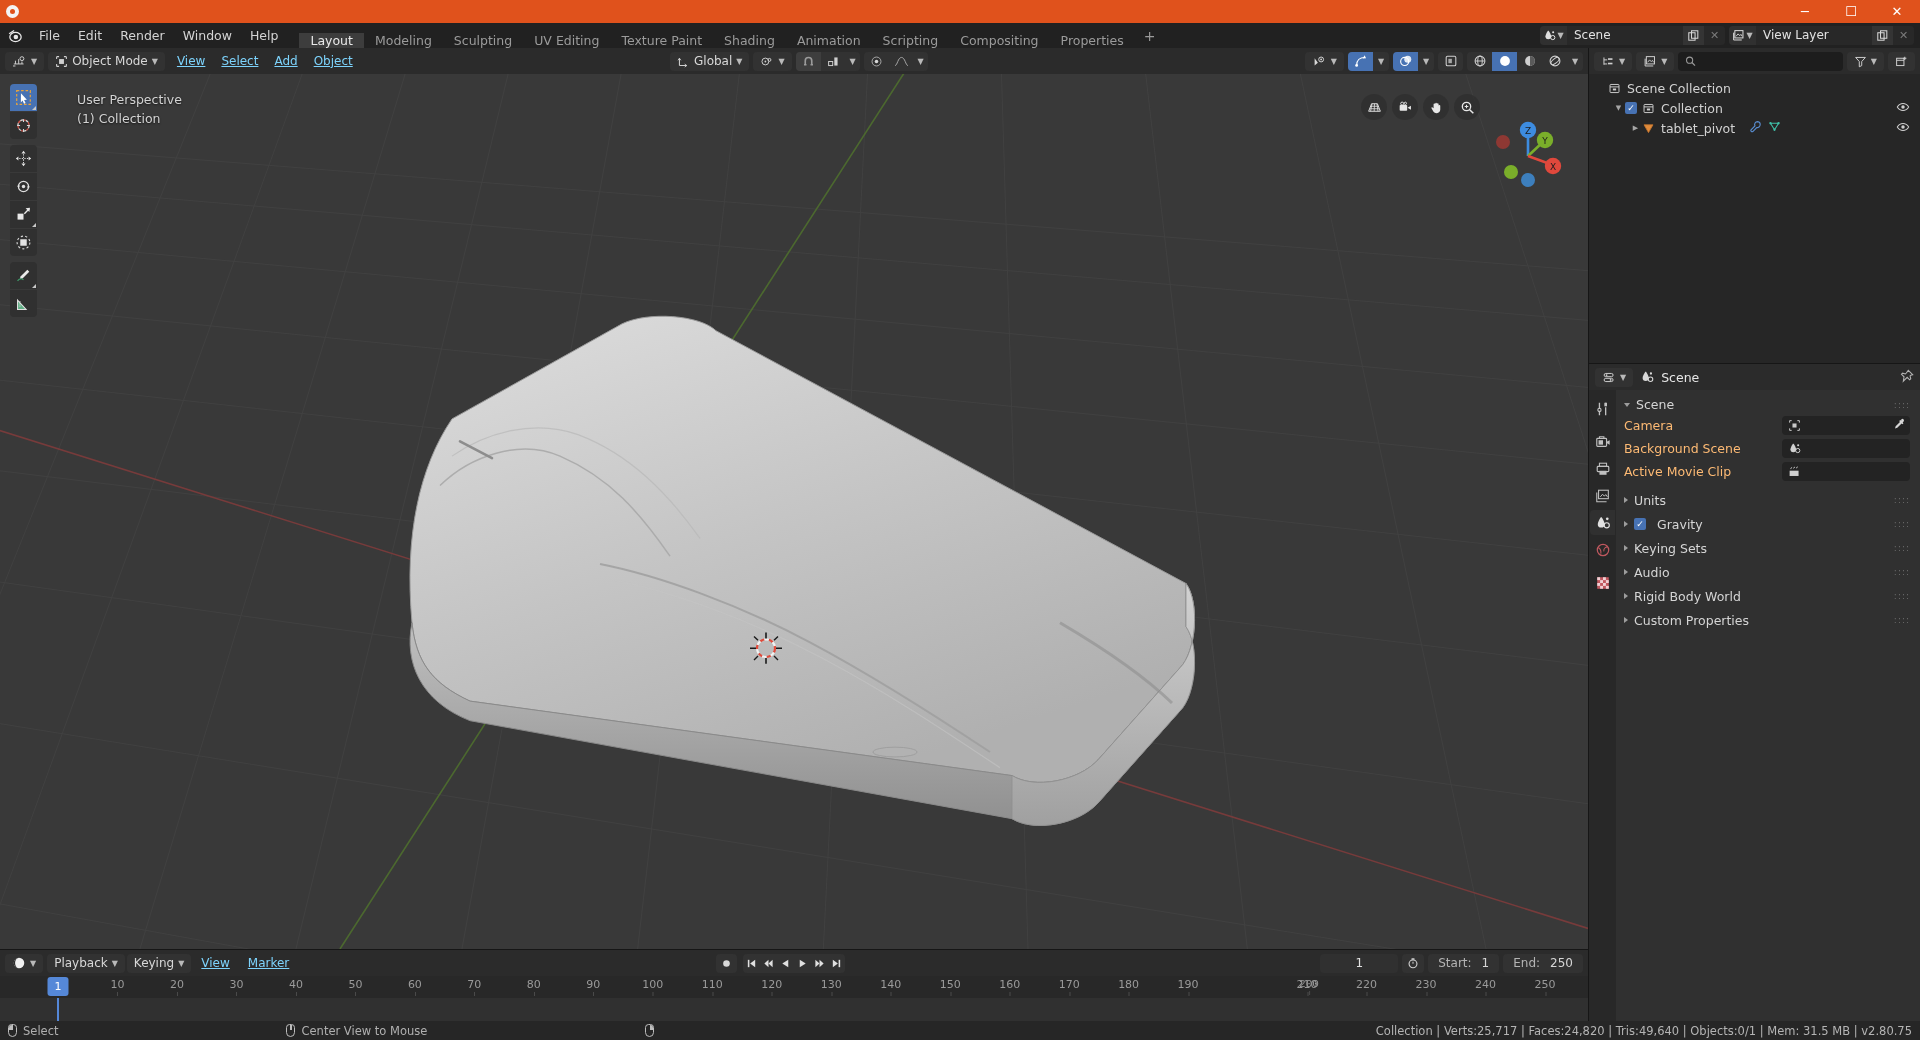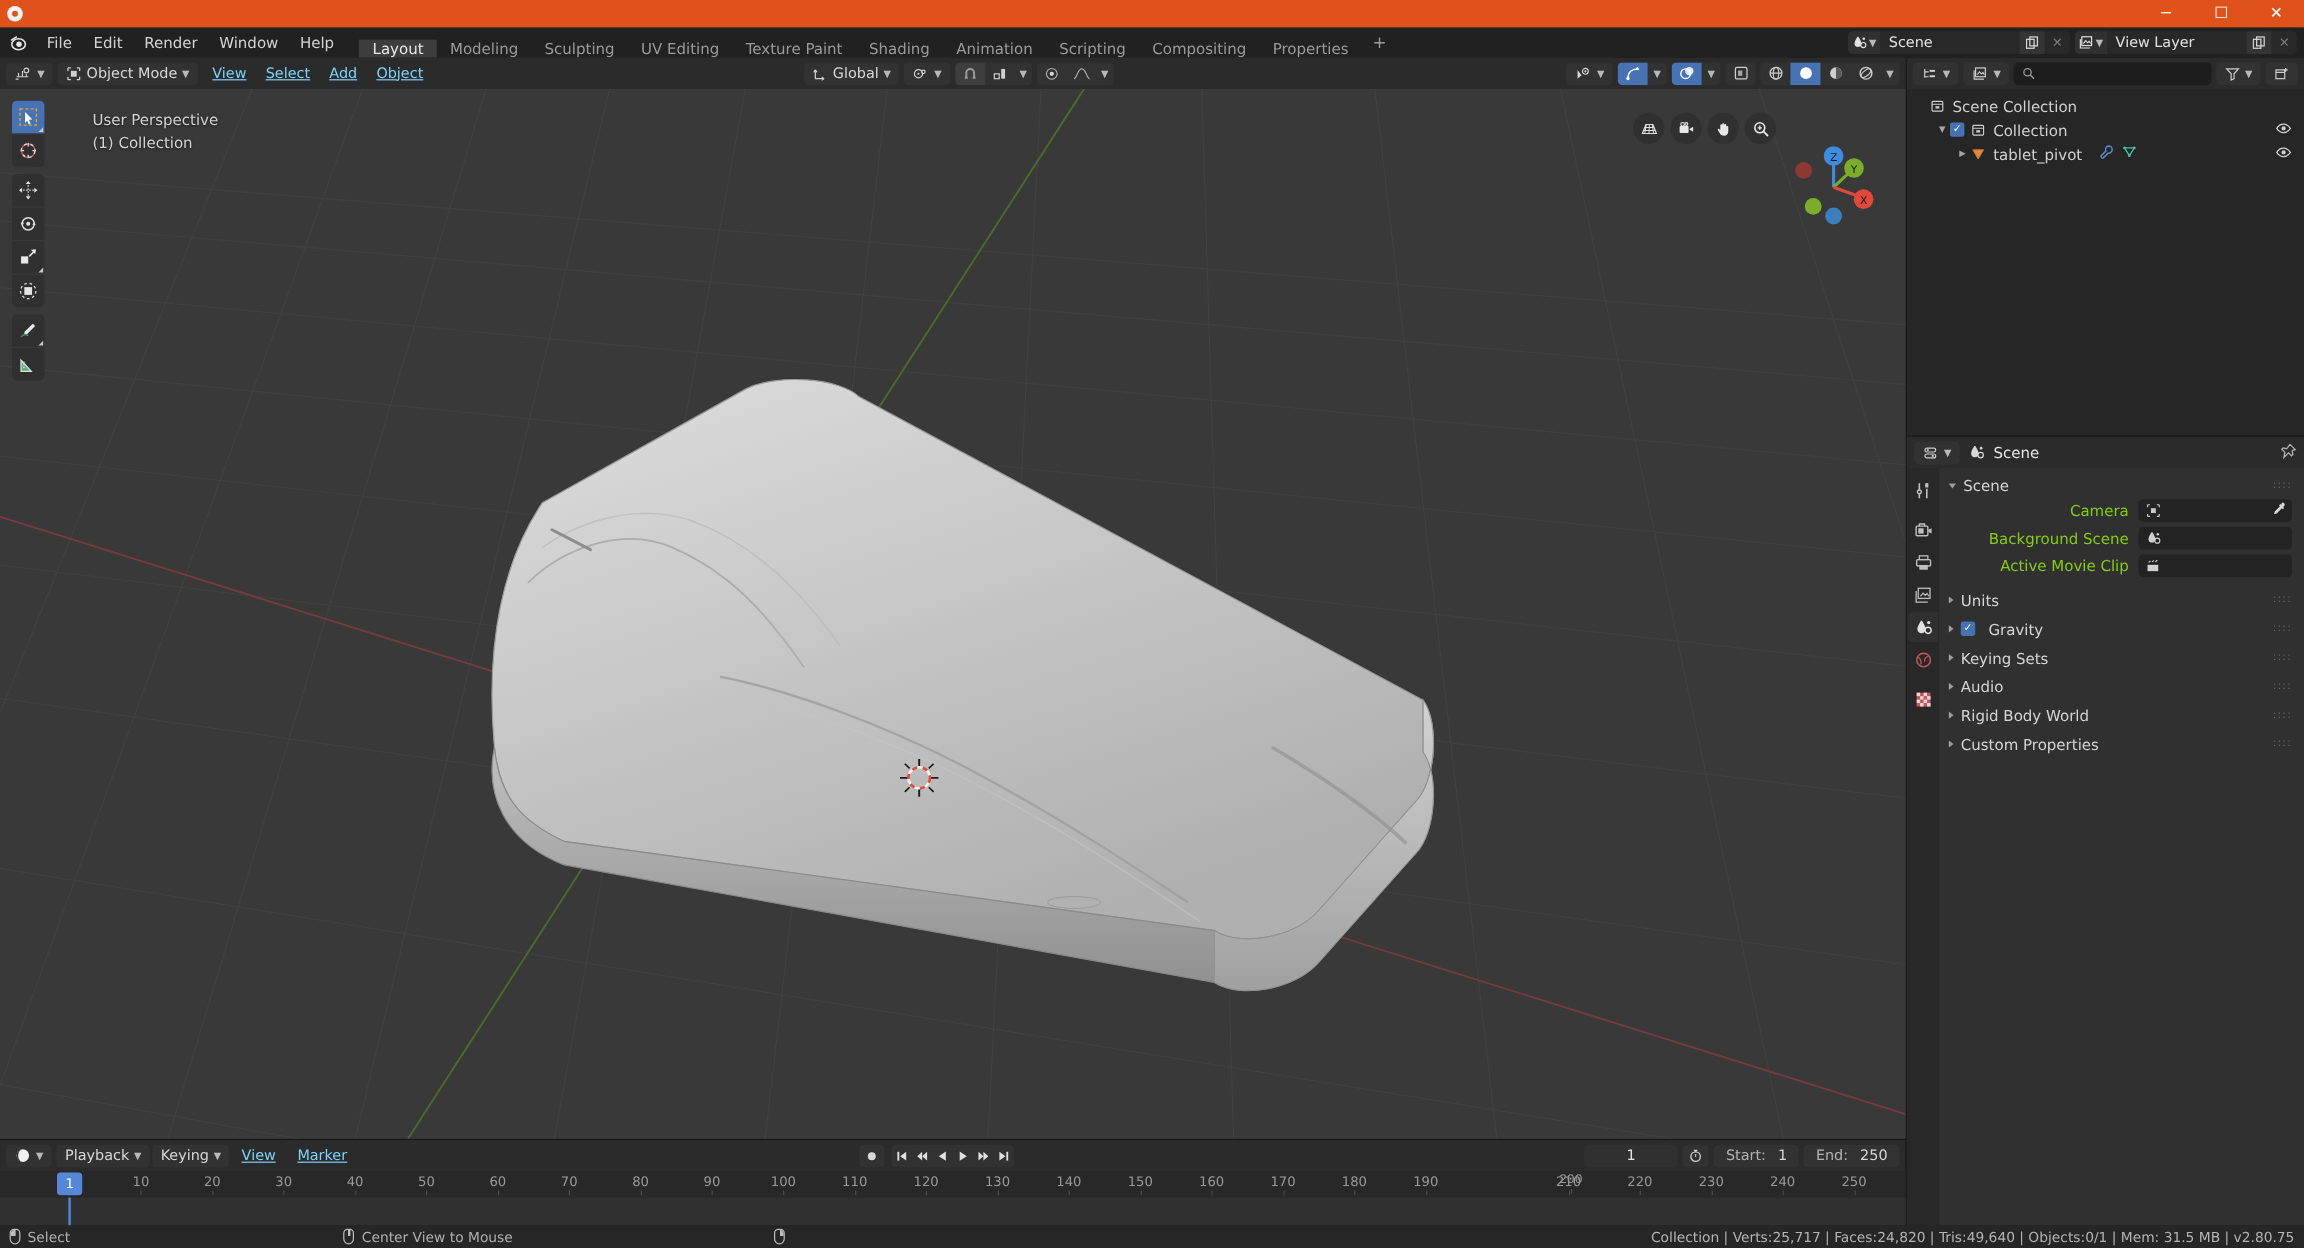--- a/index.html
+++ b/index.html
@@ -145,21 +145,21 @@
     justify-content:center; border-radius:4px 0 0 4px; }
   .pr-tab.active { background:#303030; }
   .pr-tab.sp { margin-top:6px; }
   .pr-content { flex:1; padding:4px 0 0 0; font-size:12.5px; }
   .pr-panel-head { height:21px; display:flex; align-items:center; gap:6px;
     padding-left:8px; color:#d5d5d5; position:relative; }
   .pr-panel-head .dots { position:absolute; right:10px; color:#6a6a6a;
     font-size:9px; letter-spacing:1px; }
   .pr-row { height:21px; display:flex; align-items:center; padding:0 10px 0 8px;
     gap:8px; margin-bottom:2px; }
-  .pr-label { width:150px; text-align:right; color:#84cc16; font-size:12.5px; }
+  .pr-label { width:150px; color:#fdba74; font-size:12.5px; }
   .pr-field { flex:1; height:19px; background:#232323; border-radius:4px;
     display:flex; align-items:center; padding:0 6px; gap:6px; position:relative; }
   .pr-field .eyedrop { position:absolute; right:5px; }
   .tri { width:0; height:0; border-left:4.5px solid #9d9d9d;
     border-top:3.5px solid transparent; border-bottom:3.5px solid transparent; }
   .tri.down { border-left:3.5px solid transparent; border-right:3.5px solid transparent;
     border-top:4.5px solid #9d9d9d; border-bottom:0; }
 
   
   .statusbar { height:19px; background:#262626; display:flex; align-items:center;

